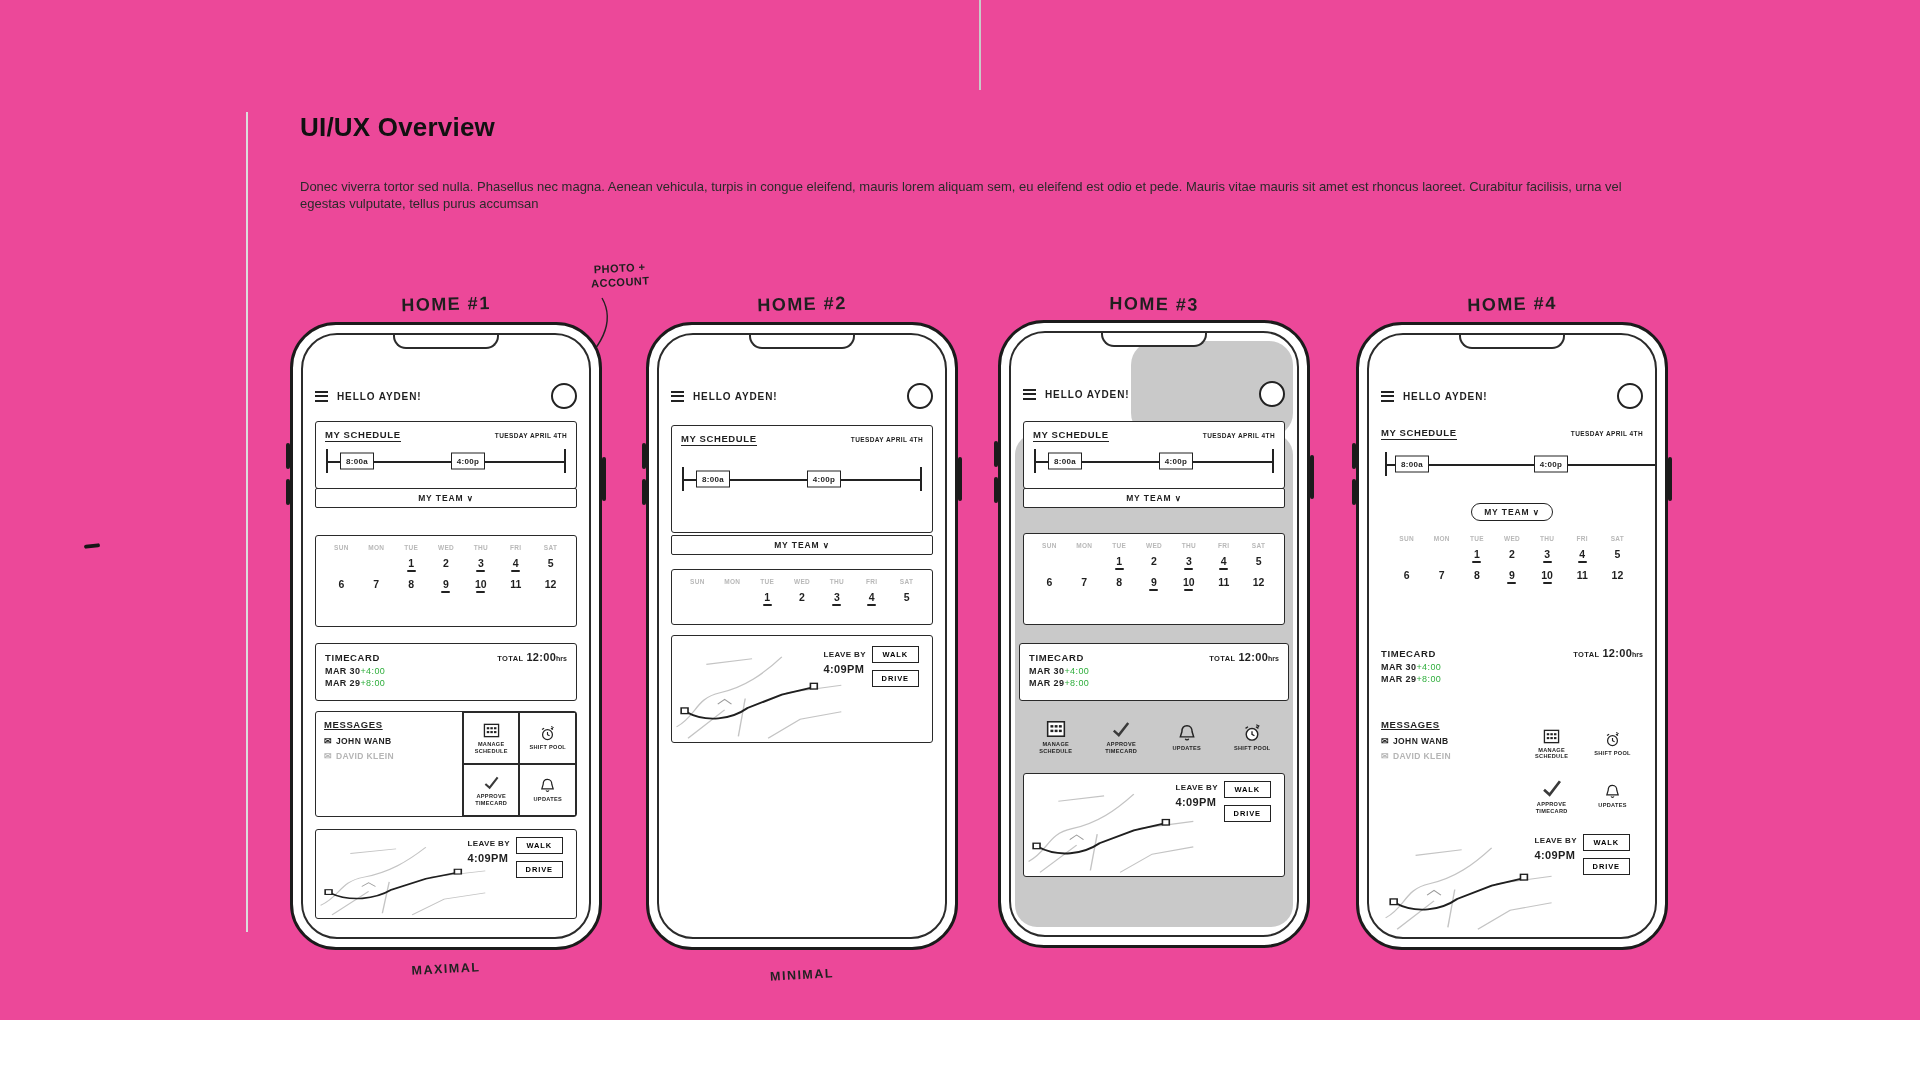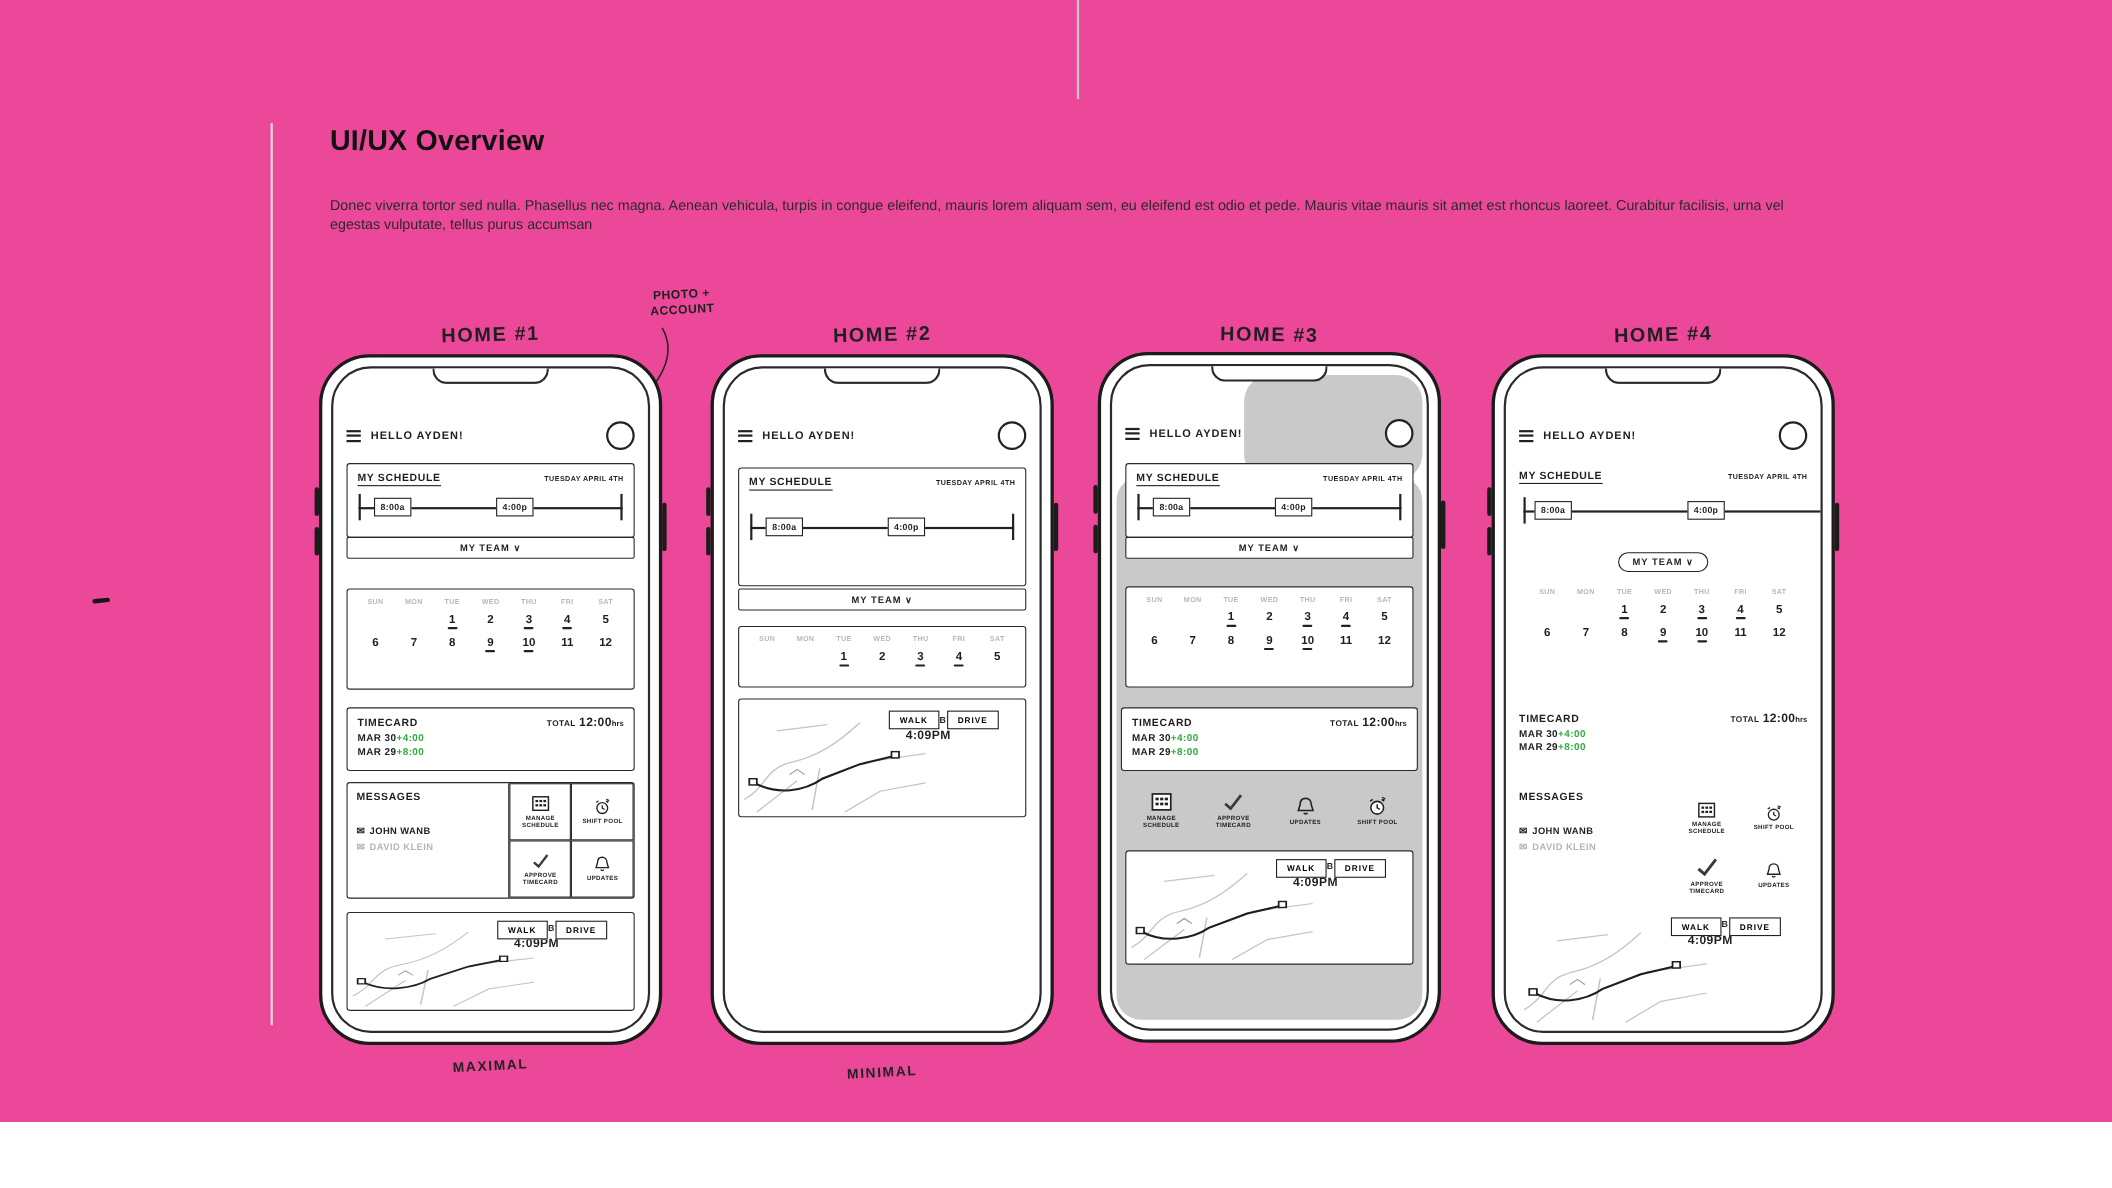--- a/index.html
+++ b/index.html
@@ -67,45 +67,45 @@
 
   .tc-head{display:flex;justify-content:space-between;align-items:baseline;padding:7px 9px 2px;}
   .nocard .tc-head{padding:0 0 2px;}
   .tc-title{font-size:9.5px;font-weight:700;letter-spacing:.6px;}
   .tc-total{font-size:8px;}
   .tc-total em{font-style:normal;font-size:7.5px;font-weight:700;letter-spacing:.4px;margin-right:3px;}
   .tc-total b{font-size:11px;letter-spacing:.3px;}
   .tc-total small{font-size:7px;font-weight:700;}
   .tc-row{display:flex;justify-content:flex-start;padding:1px 9px;font-size:9px;font-weight:600;letter-spacing:.4px;}
   .nocard .tc-row{padding:1px 0;}
-  .tc-row .green{color:var(--green);font-weight:700;}
+  .tc-row .green{color:var(--green);font-weight:400;}
 
   .msgs{display:flex;}
   .msg-col{flex:1.15;border-right:1.6px solid #2a2a2a;padding:7px 8px;min-width:0;}
   .flat .msg-col{border-right:none;padding:0;}
-  .msg-title{font-size:9.5px;font-weight:700;letter-spacing:.6px;margin-bottom:20px;}
+  .msg-title{font-size:9.5px;font-weight:700;letter-spacing:.6px;margin-bottom:6px;text-decoration:underline;}
   .msg-row{display:flex;align-items:center;gap:4px;font-size:8.5px;font-weight:600;letter-spacing:.4px;margin-top:5px;cursor:pointer;}
   .msg-row.dim{color:#b5b5b5;}
   .env{font-size:9px;line-height:1;}
   .act-grid{flex:1;display:grid;grid-template-columns:1fr 1fr;}
   .act-grid .action{border:1px solid #2a2a2a;}
   .flat .act-grid .action{border:none;}
   .action{display:flex;flex-direction:column;align-items:center;justify-content:center;gap:2px;padding:2px;cursor:pointer;background:transparent;}
   .ic{width:17px;height:17px;}
   .alabel{font-size:5.6px;font-weight:700;line-height:1.2;text-align:center;letter-spacing:.3px;}
   .act-row{position:absolute;left:12px;right:12px;display:flex;justify-content:space-between;z-index:3;}
   .act-row .action{flex:1;border:none;}
   .act-row .ic{width:20px;height:20px;}
 
   .map{overflow:hidden;}
   .map-svg{position:absolute;left:0;bottom:0;width:66%;height:100%;}
   .leave{position:absolute;right:66px;top:9px;text-align:left;z-index:2;}
   .lb{display:block;font-size:8px;font-weight:600;letter-spacing:.4px;}
   .lt{font-size:11px;font-weight:700;letter-spacing:.4px;}
-  .tbtns{position:absolute;right:24px;top:7px;display:flex;flex-direction:row;gap:7px;z-index:2;}
+  .tbtns{position:absolute;right:13px;top:7px;display:flex;flex-direction:column;gap:7px;z-index:2;}
   .tbtn{border:1.5px solid #222;background:#fff;font-family:inherit;font-size:7.5px;font-weight:600;letter-spacing:.9px;padding:3px 9px;cursor:pointer;}
 
   .gray{position:absolute;background:var(--gray-panel);z-index:1;}
   .gray.lobe{left:42%;right:4px;top:8px;height:96px;border-radius:24px;}
   .gray.main{left:4px;right:4px;top:100px;bottom:8px;border-radius:22px;}
 </style>
 </head>
 <body>
 
 <div class="canvas">

